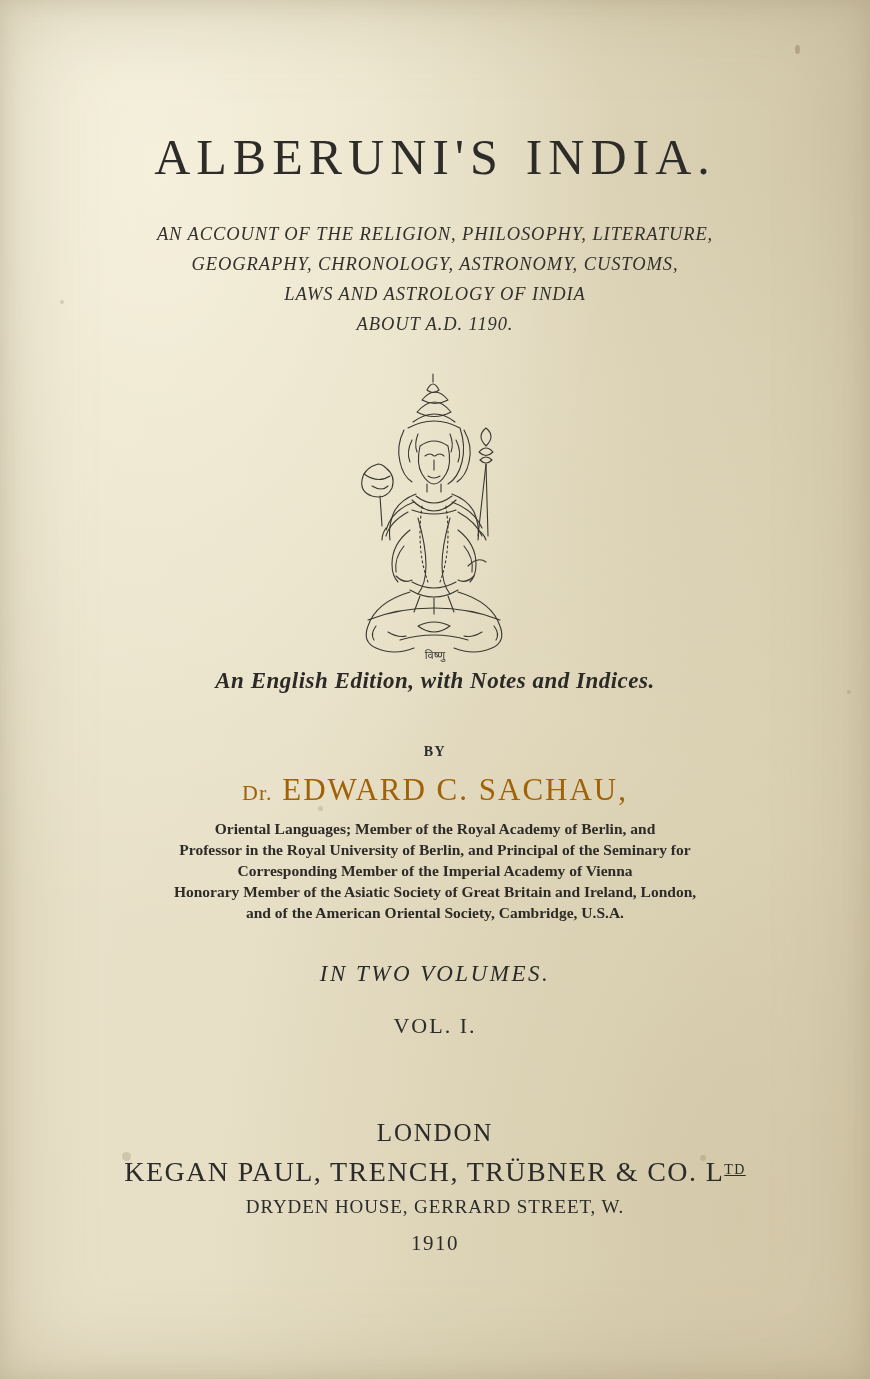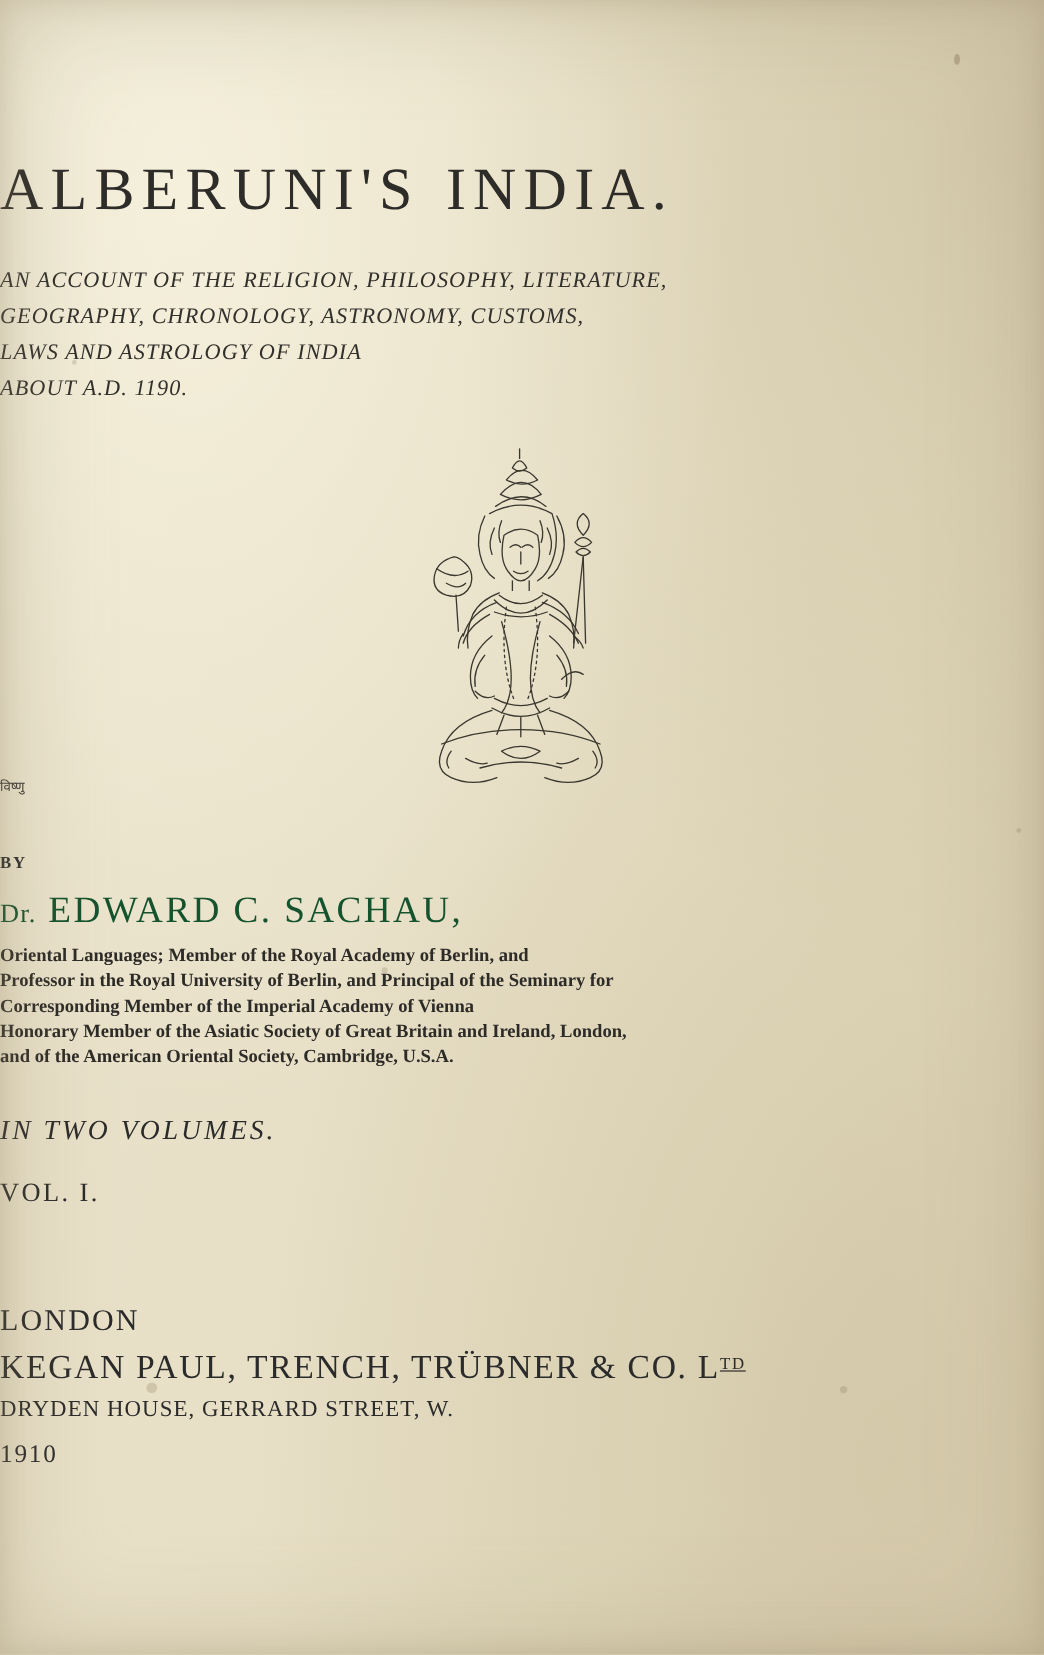--- a/index.html
+++ b/index.html
@@ -32,21 +32,21 @@
     pointer-events: none;
   }
   .speck {
     position: absolute;
     border-radius: 50%;
     background: rgba(120,105,75,0.22);
   }
   .content {
     position: relative;
     width: 870px;
-    text-align: left;
+    text-align: center;
   }
 
   .main-title {
     margin-top: 128px;
     font-size: 50px;
     letter-spacing: 6px;
     font-weight: normal;
     color: #2e2c29;
     font-family: "Liberation Serif", serif;
   }
@@ -89,21 +89,21 @@
     margin-top: 50px;
     font-size: 14px;
     font-weight: bold;
     letter-spacing: 1.5px;
   }
 
   .author {
     margin-top: 12px;
     font-size: 31px;
     letter-spacing: 2px;
-    color: #14532d;
+    color: #a16207;
   }
   .author .small {
     font-size: 22px;
     letter-spacing: 1px;
   }
 
   .credentials {
     margin-top: 10px;
     font-size: 15.5px;
     line-height: 1.36;
@@ -258,20 +258,21 @@
 
         <path d="M120 226 l-6 16"></path>
         <path d="M134 228 l0 16"></path>
         <path d="M148 226 l6 16"></path>
       </g>
     </svg>
   </div>
 
   <div class="figure-caption">विष्णु</div>
 
+  <div class="english-edition">An English Edition, with Notes and Indices.</div>
 
   <div class="by-line">BY</div>
 
   <div class="author">
     <span class="small">Dr.</span>
     <span>EDWARD C. SACHAU,</span>
   </div>
 
   <div class="credentials">
     <div>Oriental Languages; Member of the Royal Academy of Berlin, and</div>

